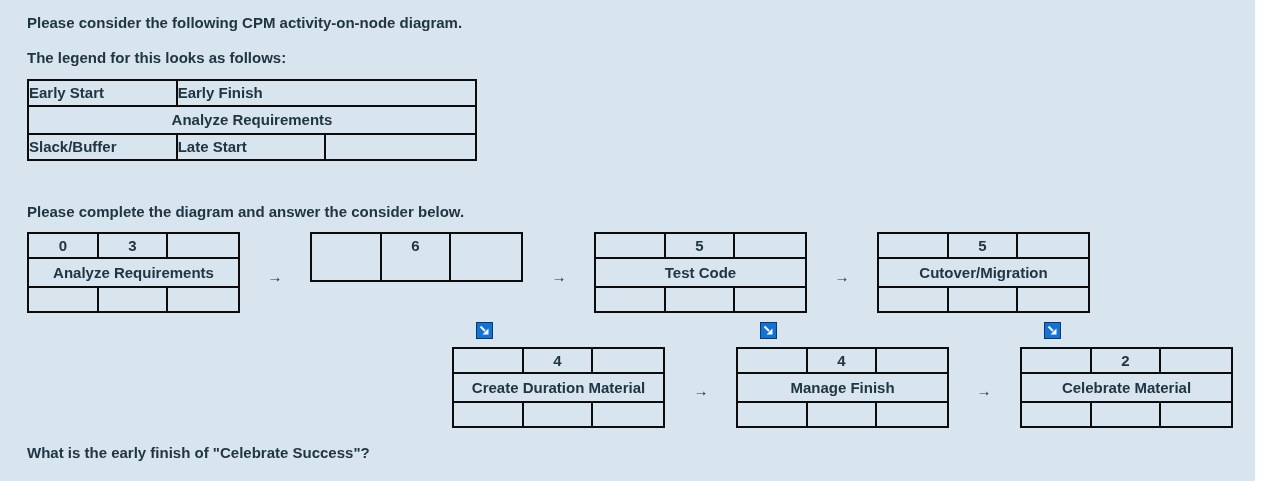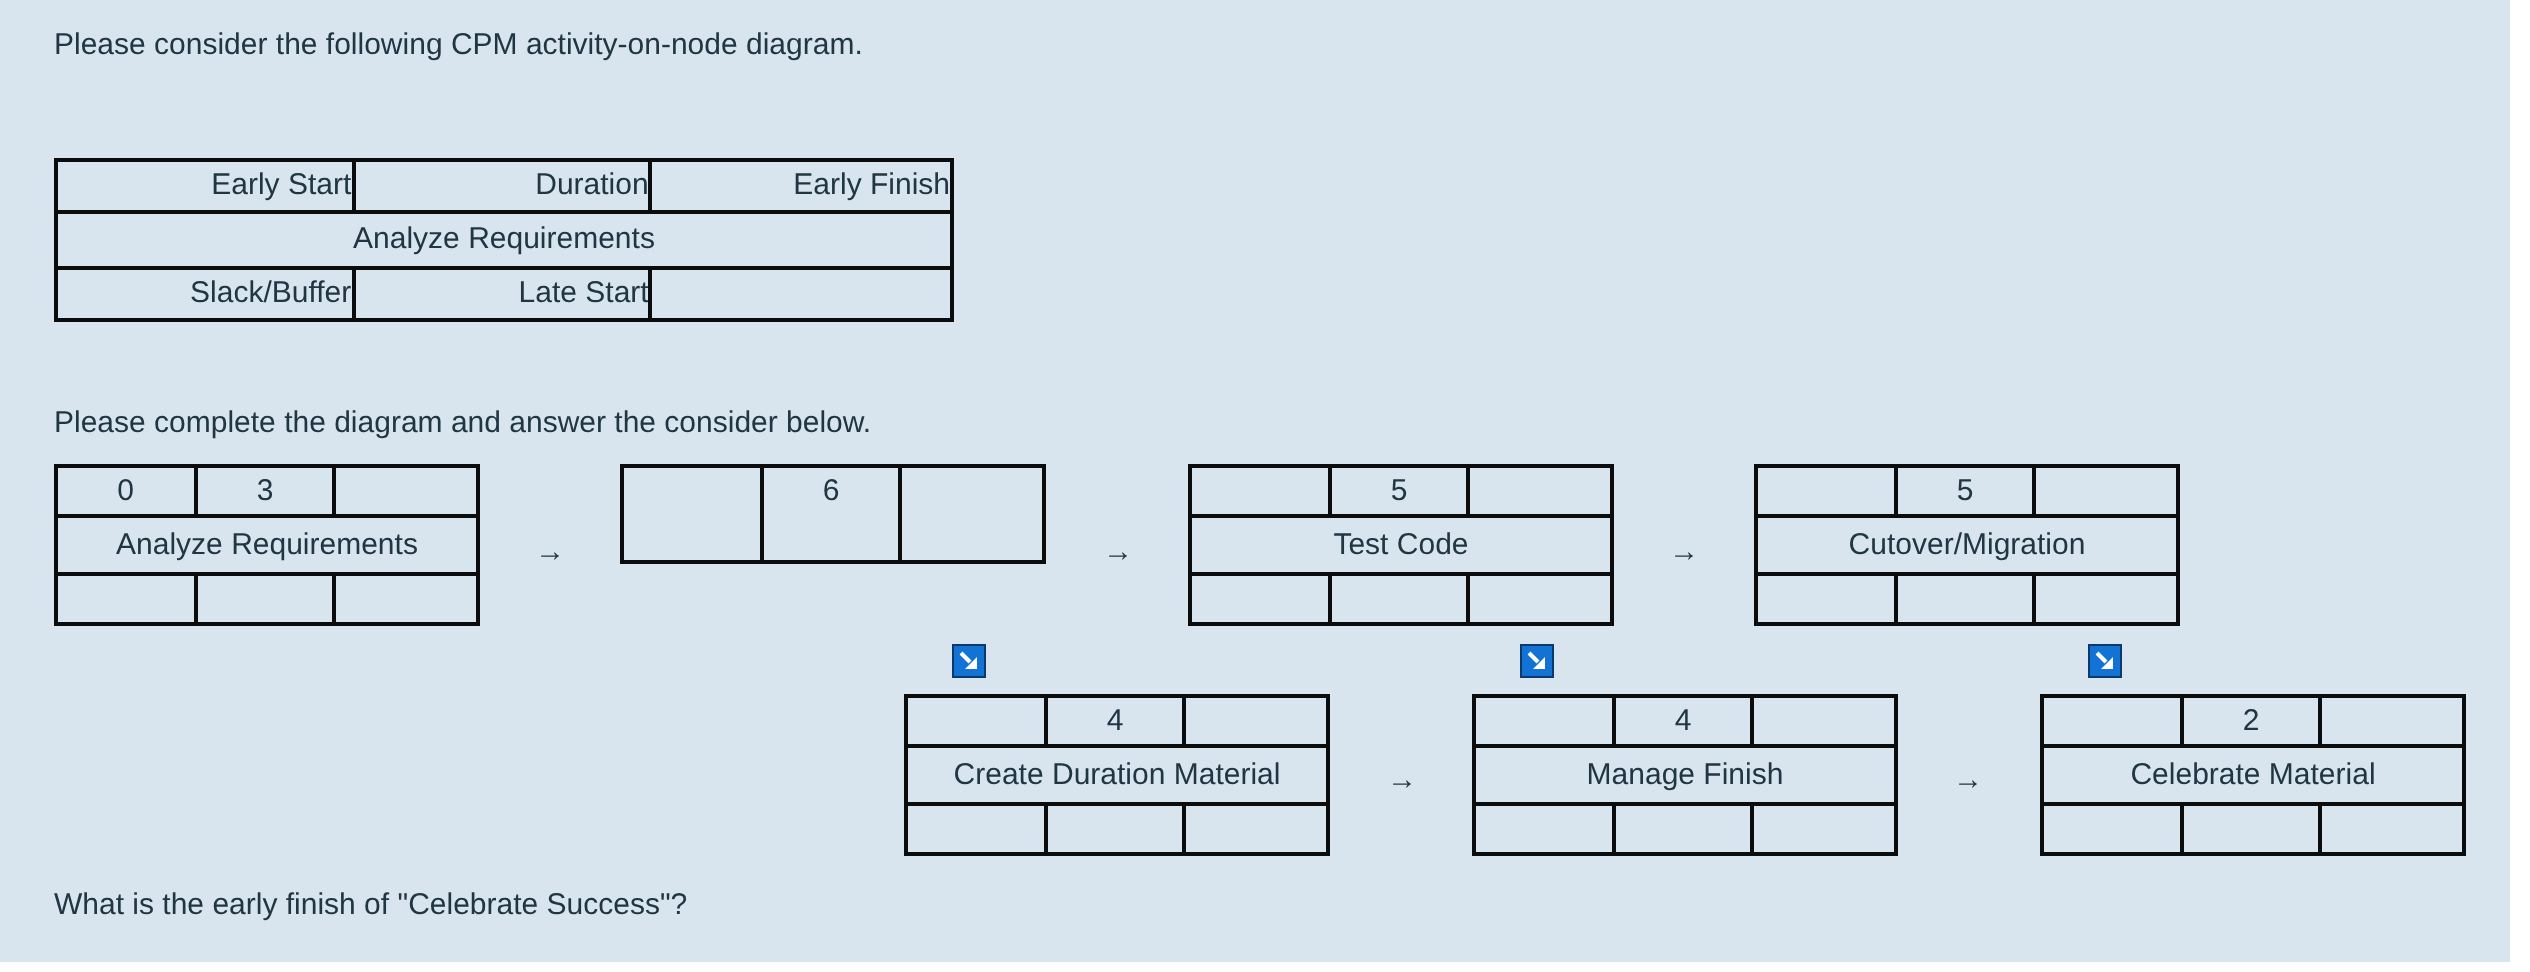--- a/index.html
+++ b/index.html
@@ -12,20 +12,21 @@
     color: #203642;
   }
   .canvas {
     position: absolute;
     left: 0;
     top: 0;
     width: 1255px;
     height: 481px;
     background: #d8e4ee;
     overflow: hidden;
+    font-weight: bold;
   }
   .txt {
     position: absolute;
     font-size: 15px;
     line-height: 20px;
     white-space: nowrap;
   }
   
   .legend {
     position: absolute;
@@ -35,21 +36,21 @@
     border: 2px solid #0c0c0c;
     box-sizing: border-box;
   }
   .legend .row3 {
     display: grid;
     grid-template-columns: 1fr 1fr 1fr;
     height: 24px;
   }
   .legend .row3 .cell {
     border-right: 2px solid #0c0c0c;
-    text-align: right;
+    text-align: left;
     line-height: 24px;
     font-size: 15px;
     overflow: hidden;
   }
   .legend .row3 .cell.last { border-right: 0; }
   .legend .namerow {
     height: 26px;
     border-top: 2px solid #0c0c0c;
     border-bottom: 2px solid #0c0c0c;
     text-align: center;
@@ -106,25 +107,25 @@
     justify-content: center;
     cursor: pointer;
   }
 </style>
 </head>
 <body>
 
 <div class="canvas">
 
   <div class="txt" style="left:27px; top:13px;">Please consider the following CPM activity-on-node diagram.</div>
+  <div class="txt" style="left:27px; top:48px;">The legend for this looks as follows:</div>
 
   <div class="legend">
     <div class="row3">
       <div class="cell">Early Start</div>
-      <div class="cell">Duration</div>
       <div class="cell last">Early Finish</div>
     </div>
     <div class="namerow">Analyze Requirements</div>
     <div class="row3">
       <div class="cell">Slack/Buffer</div>
       <div class="cell">Late Start</div>
     </div>
   </div>
 
   <div class="txt" style="left:27px; top:202px;">Please complete the diagram and answer the consider below.</div>

